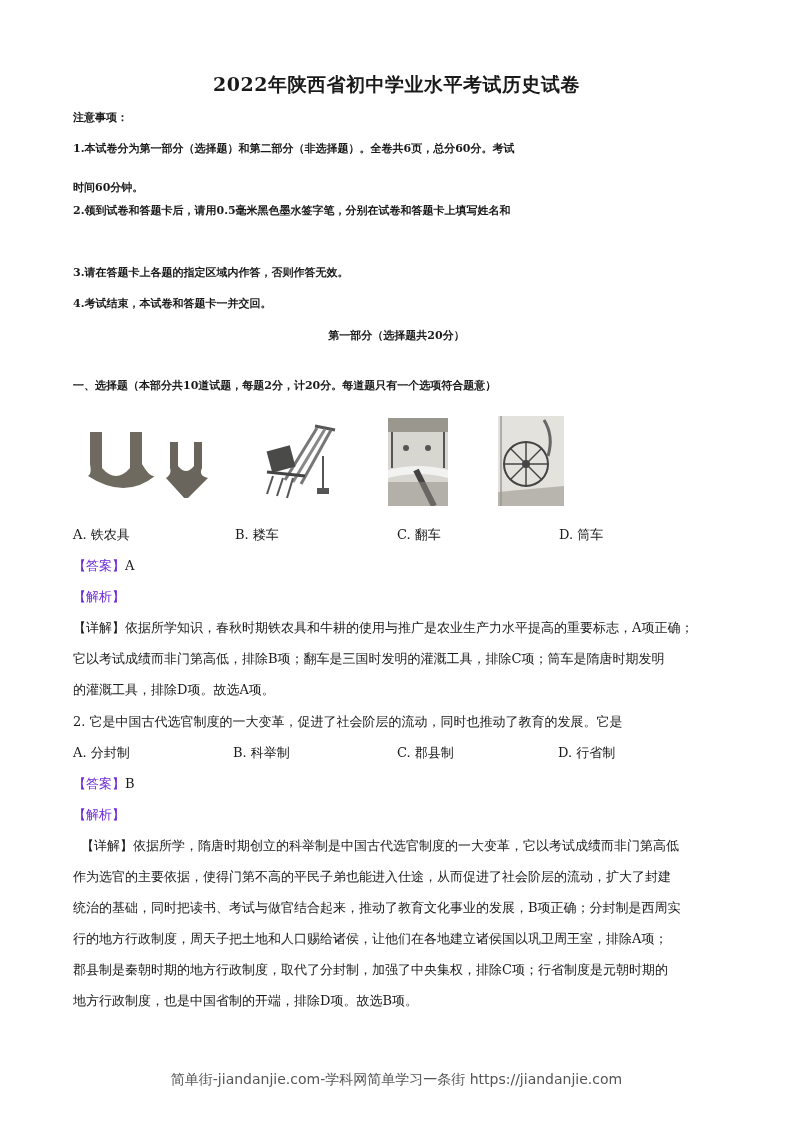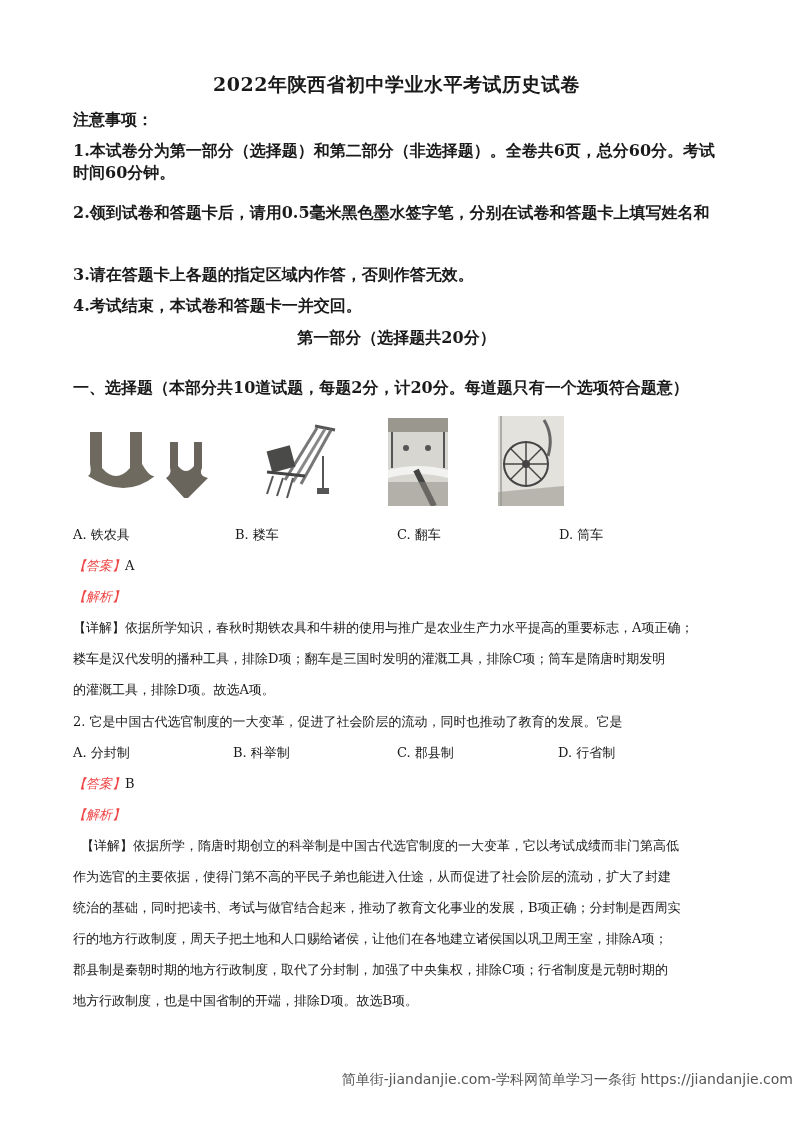--- a/index.html
+++ b/index.html
@@ -1,36 +1,36 @@
 <!DOCTYPE html>
 <html><head>
 <meta charset="utf-8">
 <style>
   html, body { margin: 0; padding: 0; background: #ffffff; }
   body { width: 793px; height: 1122px; position: relative; overflow: hidden; color: #1a1a1a; font-family: "DejaVu Serif", "Liberation Serif", serif; }
   .page { position: absolute; left: 0; top: 0; width: 793px; height: 1122px; }
   .title { position: absolute; top: 72px; left: 0; width: 793px; text-align: center; font-size: 19px; font-weight: bold; letter-spacing: 0.5px; }
-  .b { position: absolute; left: 73px; font-size: 16px; font-weight: bold; white-space: nowrap; }
+  .b { position: absolute; left: 73px; font-size: 11px; font-weight: bold; white-space: nowrap; }
   .n { position: absolute; left: 73px; font-size: 13px; white-space: nowrap; }
   .center { left: 0; width: 793px; text-align: center; }
-  .tag { color: #ef4444; font-style: italic; }
+  .tag { color: #6d28d9; }
   .opt { position: absolute; font-size: 13px; white-space: nowrap; }
   .img { position: absolute; }
-  .footer { position: absolute; top: 1071px; left: 0; width: 793px; text-align: right; font-family: "DejaVu Sans", "Liberation Sans", sans-serif; font-size: 14px; color: #555555; }
+  .footer { position: absolute; top: 1071px; left: 0; width: 793px; text-align: center; font-family: "DejaVu Sans", "Liberation Sans", sans-serif; font-size: 14px; color: #555555; }
 </style>
 </head>
 <body>
 
 <div class="page">
 
   <div class="title">2022年陕西省初中学业水平考试历史试卷</div>
 
   <div class="b" style="top:110px;">注意事项：</div>
   <div class="b" style="top:141px;">1.本试卷分为第一部分（选择题）和第二部分（非选择题）。全卷共6页，总分60分。考试</div>
-  <div class="b" style="top:163px;">时间60分钟。</div>
+  <div class="b" style="top:180px;">时间60分钟。</div>
   <div class="b" style="top:203px;">2.领到试卷和答题卡后，请用0.5毫米黑色墨水签字笔，分别在试卷和答题卡上填写姓名和</div>
   <div class="b" style="top:265px;">3.请在答题卡上各题的指定区域内作答，否则作答无效。</div>
   <div class="b" style="top:296px;">4.考试结束，本试卷和答题卡一并交回。</div>
 
   <div class="b center" style="top:328px;">第一部分（选择题共20分）</div>
   <div class="b" style="top:358px;margin-top:20px;">一、选择题（本部分共10道试题，每题2分，计20分。每道题只有一个选项符合题意）</div>
 
 
   <svg class="img" style="left:80px;top:428px;" width="140" height="70">
     <path d="M10,4 L22,4 L22,40 Q36,56 50,40 L50,4 L62,4 L62,36 Q70,50 75,48 Q45,72 8,48 Q12,46 10,36 Z" fill="#6f6a60"></path>
@@ -81,21 +81,21 @@
   <div class="opt" style="left:397px;top:526px;">C.  翻车</div>
   <div class="opt" style="left:559px;top:526px;">D.  筒车</div>
 
   <div class="n" style="top:557px;">
     <span class="tag">【答案】</span><span>A</span>
   </div>
   <div class="n tag" style="top:588px;">【解析】</div>
   <div class="n" style="top:619px;">
     <span>【详解】</span><span>依据所学知识，春秋时期铁农具和牛耕的使用与推广是农业生产力水平提高的重要标志，A项正确；</span>
   </div>
-  <div class="n" style="top:650px;">耧车是汉代发明的播种工具，排除D项；翻车是三国时发明的灌溉工具，排除C项；筒车是隋唐时期发明</div>
+  <div class="n" style="top:650px;">它以考试成绩而非门第高低，排除B项；翻车是三国时发明的灌溉工具，排除C项；筒车是隋唐时期发明</div>
   <div class="n" style="top:681px;">的灌溉工具，排除D项。故选A项。</div>
 
   <div class="n" style="top:713px;">2. 它是中国古代选官制度的一大变革，促进了社会阶层的流动，同时也推动了教育的发展。它是</div>
   <div class="opt" style="left:73px;top:744px;">A.  分封制</div>
   <div class="opt" style="left:233px;top:744px;">B.  科举制</div>
   <div class="opt" style="left:397px;top:744px;">C.  郡县制</div>
   <div class="opt" style="left:558px;top:744px;">D.  行省制</div>
 
   <div class="n" style="top:775px;">
     <span class="tag">【答案】</span><span>B</span>

